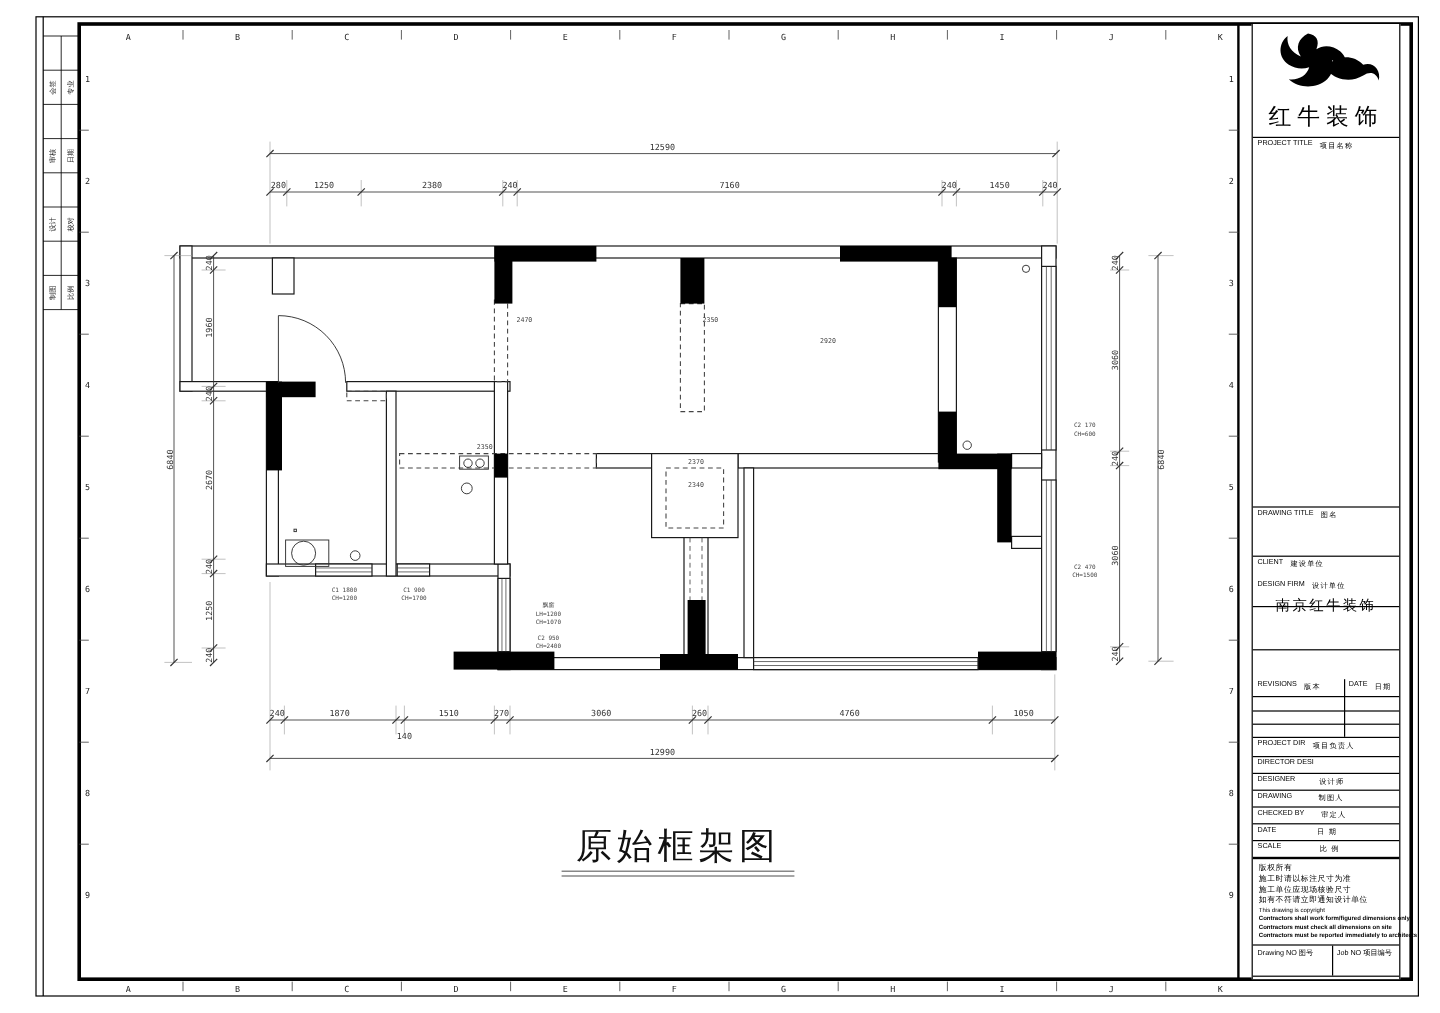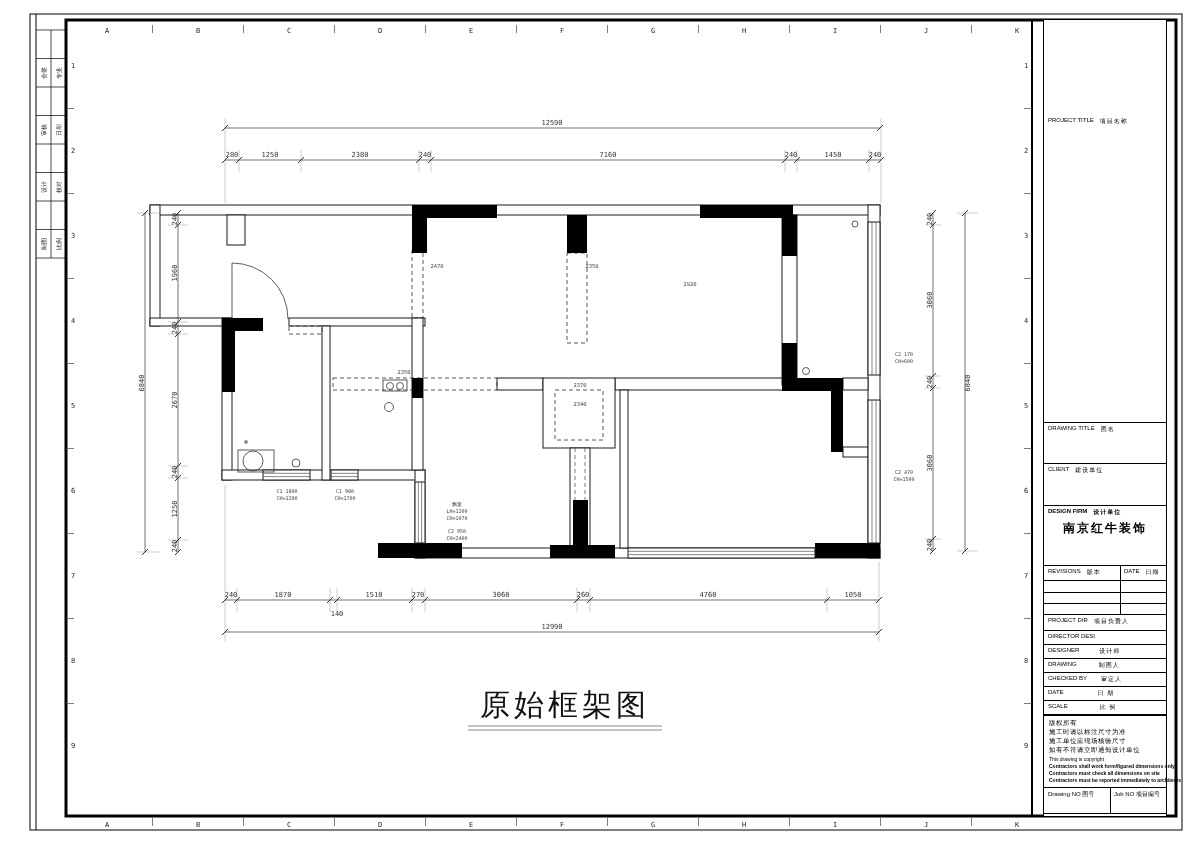--- a/index.html
+++ b/index.html
@@ -438,39 +438,46 @@
   </g>
 
   <g>
     <text class="ptitle" x="565" y="715">原始框架图</text>
     <line x1="468" y1="726" x2="662" y2="726" stroke="#888" stroke-width="1.2"></line>
     <line x1="468" y1="730" x2="662" y2="730" stroke="#888" stroke-width="1.2"></line>
   </g>
 </svg>
 
 <div class="tb">
+  <div class="row" style="top:0;height:95px;">
+    <svg class="logo" viewBox="0 0 100 60">
+      <path fill="#000" d="M34 3 C26 7 23 15 28 22 C20 19 16 12 17 5 C9 11 9 23 18 29 C23 32 29 33 35 31 C33 38 26 42 18 41 C27 49 41 49 50 41 C54 37 56 31 54 25 C59 28 61 34 59 40 C67 35 68 24 61 18 C55 13 47 12 41 16 C44 9 41 4 34 3 Z"></path>
+      <path fill="#000" d="M50 34 C58 42 70 44 80 38 C86 34 91 36 93 42 C95 33 88 26 80 29 C72 20 58 21 51 29 C49 31 49 32 50 34 Z"></path>
+    </svg>
+    <div class="company">红牛装饰</div>
+  </div>
   <div class="row" style="top:95px;height:308px;">
     <div class="lbl">
           <span>PROJECT TITLE</span>
           <span class="cn">项目名称</span>
         </div>
   </div>
   <div class="row" style="top:403px;height:41px;">
     <div class="lbl">
           <span>DRAWING TITLE</span>
           <span class="cn">图名</span>
         </div>
   </div>
   <div class="row" style="top:444px;height:42px;">
     <div class="lbl">
           <span>CLIENT</span>
           <span class="cn">建设单位</span>
         </div>
   </div>
-  <div class="row" style="top:486px;height:60px;font-weight:bold;">
+  <div class="row" style="top:462px;height:60px;">
     <div class="lbl">
           <span>DESIGN FIRM</span>
           <span class="cn">设计单位</span>
         </div>
     <div class="firmval">南京红牛装饰</div>
   </div>
   <div class="row" style="top:546px;height:49px;">
     <div class="revgrid">
       <div class="revdiv"></div>
       <div class="revline" style="top:14px;"></div>

